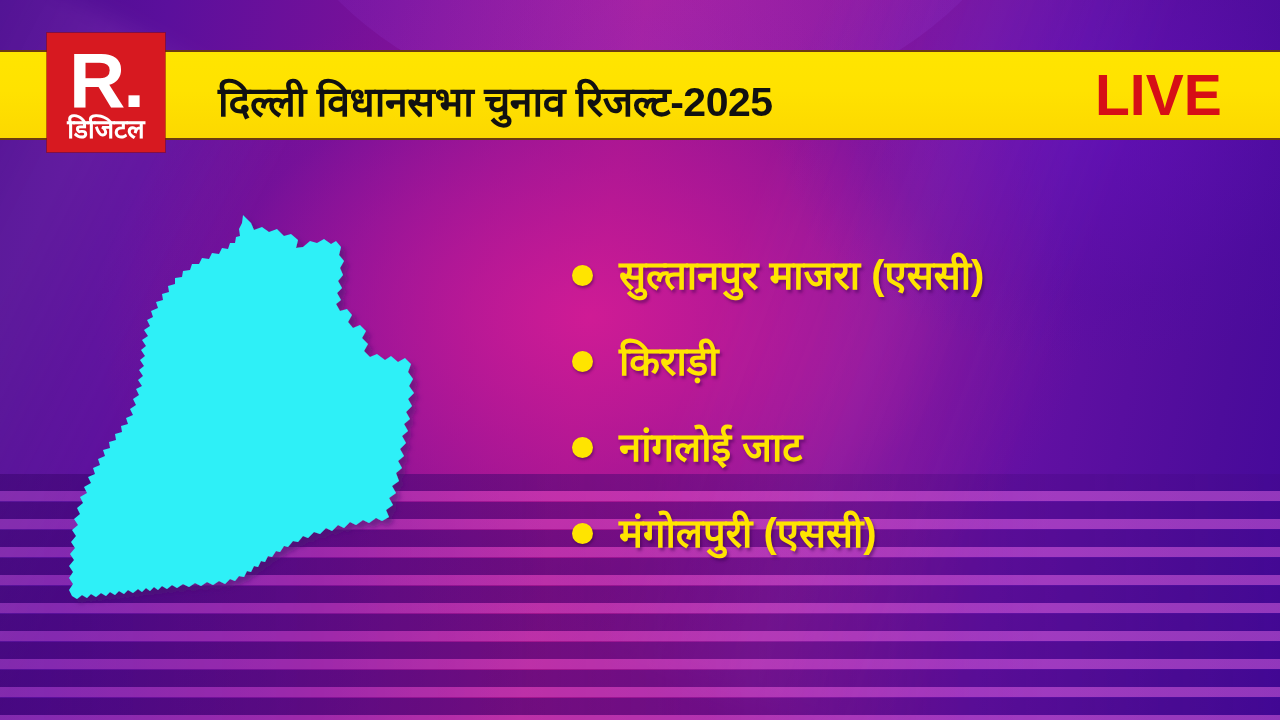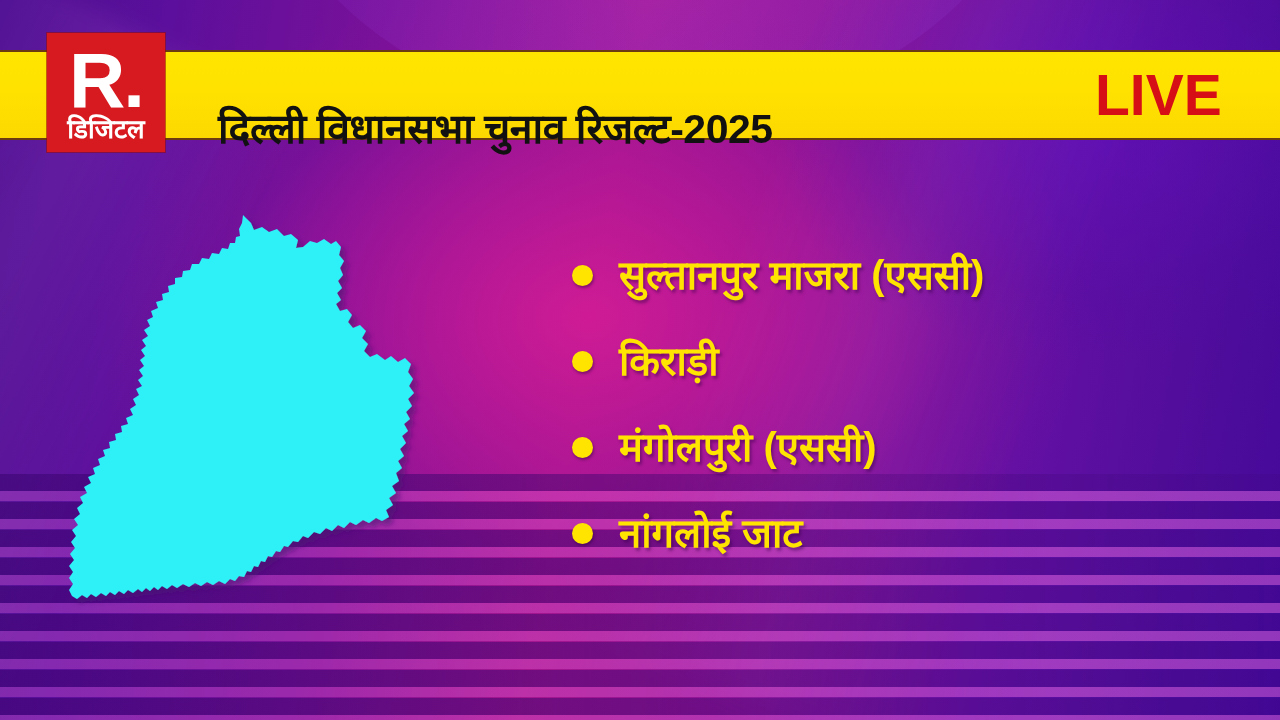--- a/index.html
+++ b/index.html
@@ -149,21 +149,20 @@
     left:218px; top:50px;
     height:99px;
     display:flex; align-items:center;
     font-family:"Liberation Sans", sans-serif;
     font-weight:bold;
     font-size:41px;
     letter-spacing:-0.5px;
     color:#111111;
     white-space:nowrap;
     z-index:8;
-    margin-top:27px;
   }
   .banner-live{
     position:absolute;
     left:1095px; top:50px;
     height:90px;
     display:flex; align-items:center;
     font-family:"Liberation Sans", sans-serif;
     font-weight:bold;
     font-size:57px;
     letter-spacing:0px;
@@ -314,23 +313,23 @@
       <span class="list-label">सुल्तानपुर माजरा (एससी)</span>
     </div>
 
     <div class="list-item">
       <span class="bullet"></span>
       <span class="list-label">किराड़ी</span>
     </div>
 
     <div class="list-item">
       <span class="bullet"></span>
+      <span class="list-label">नांगलोई जाट</span>
+    </div>
+
+    <div class="list-item">
+      <span class="bullet"></span>
       <span class="list-label">मंगोलपुरी (एससी)</span>
     </div>
 
-    <div class="list-item">
-      <span class="bullet"></span>
-      <span class="list-label">नांगलोई जाट</span>
-    </div>
-
   </div>
 
 </div>
 
 </body></html>

